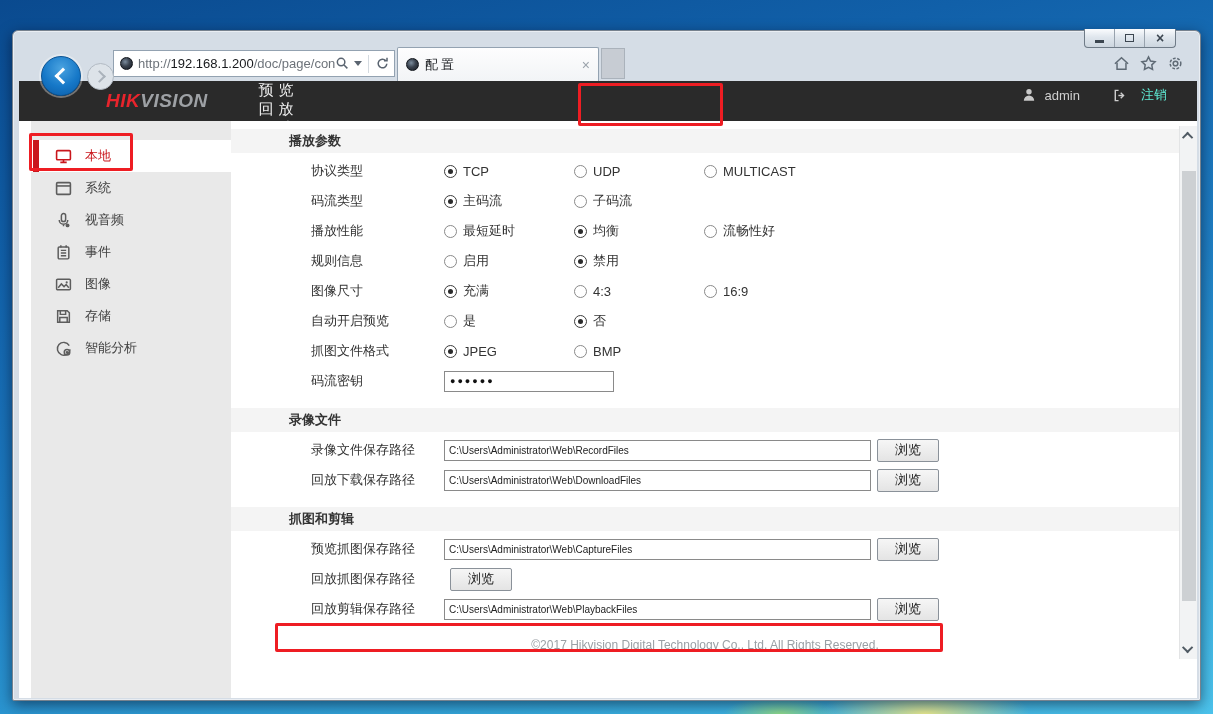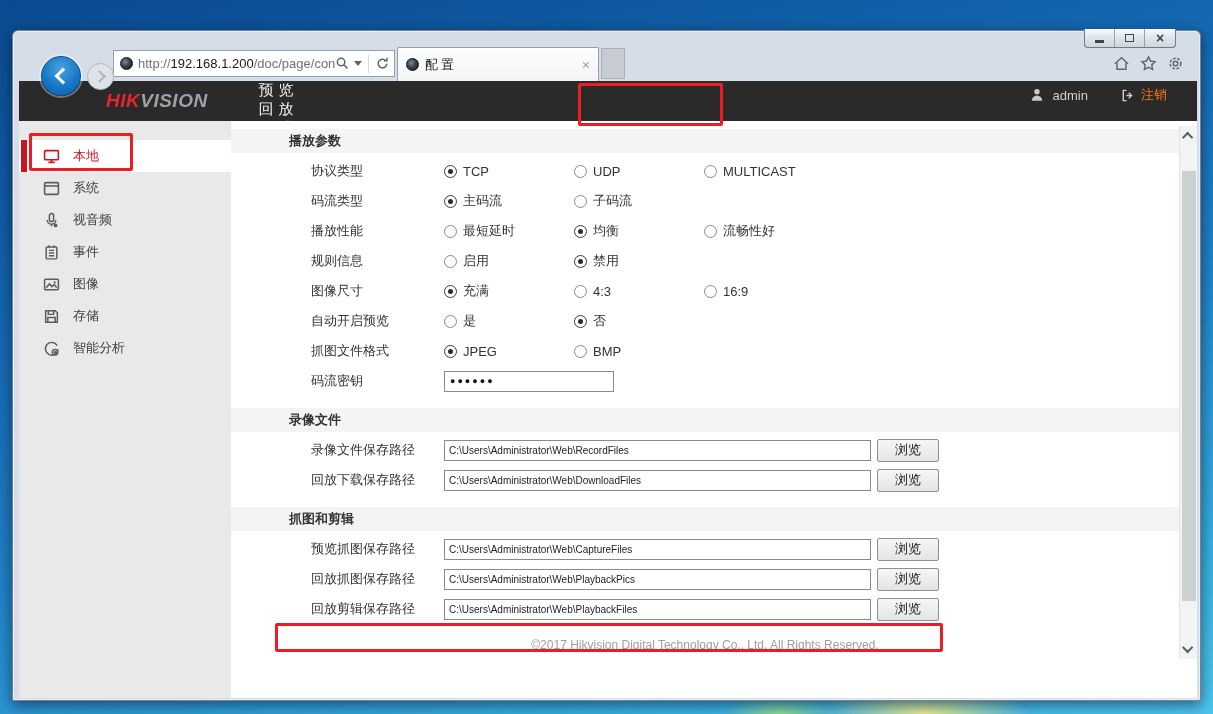--- a/index.html
+++ b/index.html
@@ -48,22 +48,22 @@
   
   .page{position:absolute;left:6px;top:50px;width:1178px;height:617px;background:#fff;overflow:hidden;}
   .site-header{position:absolute;left:0;top:0;width:100%;height:40px;background:#2a2a2a;}
   .logo{position:absolute;left:87px;top:0;height:40px;display:flex;align-items:center;font-style:italic;font-weight:bold;font-size:19px;letter-spacing:.5px;}
   .logo-red{color:#e8242c;text-align:right;}
   .logo-gray{color:#9ea1a5;}
   .site-nav{position:absolute;left:196px;top:0;height:40px;display:flex;flex-direction:column;}
   .nav-tab{width:122px;height:40px;display:flex;align-items:center;justify-content:center;color:#f0f0f0;font-size:15px;letter-spacing:5px;text-indent:5px;cursor:pointer;}
   .nav-tab.active{background:#c8171d;}
   .user-area{position:absolute;right:30px;top:0;height:28px;display:flex;align-items:center;gap:8px;color:#cfcfcf;font-size:13px;}
-  .logout{display:flex;align-items:center;gap:6px;margin-left:24px;cursor:pointer;color:#f97316;}
-  .sidebar{position:absolute;left:0;top:40px;width:212px;height:577px;background:#e9e9e9;padding-top:19px;}
+  .logout{display:flex;align-items:center;gap:14px;margin-left:24px;cursor:pointer;color:#5eead4;}
+  .sidebar{position:absolute;left:12px;top:40px;width:212px;height:577px;background:#e9e9e9;padding-top:19px;}
   .side-item{position:relative;height:32px;display:flex;align-items:center;padding-left:24px;cursor:pointer;color:#424242;font-size:13px;}
   .side-item .side-icon{width:17px;height:17px;margin-right:13px;color:#5d5d5d;display:flex;}
   .side-item .side-icon svg{width:17px;height:17px;}
   .side-item.active{background:#ffffff;color:#c9161c;}
   .side-item.active .side-icon{color:#c9161c;}
   .side-item.active::before{content:"";position:absolute;left:2px;top:0;width:6px;height:32px;background:#c9161c;}
   .content{position:absolute;left:212px;top:40px;width:948px;height:577px;background:#fff;}
   .section{margin-top:12px;}
   .section:first-child{margin-top:8px;}
   .section-band{height:24px;background:#f4f4f4;display:flex;align-items:center;padding-left:58px;}
@@ -395,21 +395,20 @@
                 <span class="section-title">抓图和剪辑</span>
               </div>
               <div class="rows">
                 <div class="row">
                   <span class="row-label">预览抓图保存路径</span>
                   <input class="path-input" value="C:\Users\Administrator\Web\CaptureFiles" style="">
                   <button class="browse-btn">浏览</button>
                 </div>
                 <div class="row">
                   <span class="row-label">回放抓图保存路径</span>
-                  <input class="path-input" value="C:\Users\Administrator\Web\PlaybackPics" style="">
                   <button class="browse-btn">浏览</button>
                 </div>
                 <div class="row">
                   <span class="row-label">回放剪辑保存路径</span>
                   <input class="path-input" value="C:\Users\Administrator\Web\PlaybackFiles" style="">
                   <button class="browse-btn">浏览</button>
                 </div>
               </div>
             </div>
           </div>

